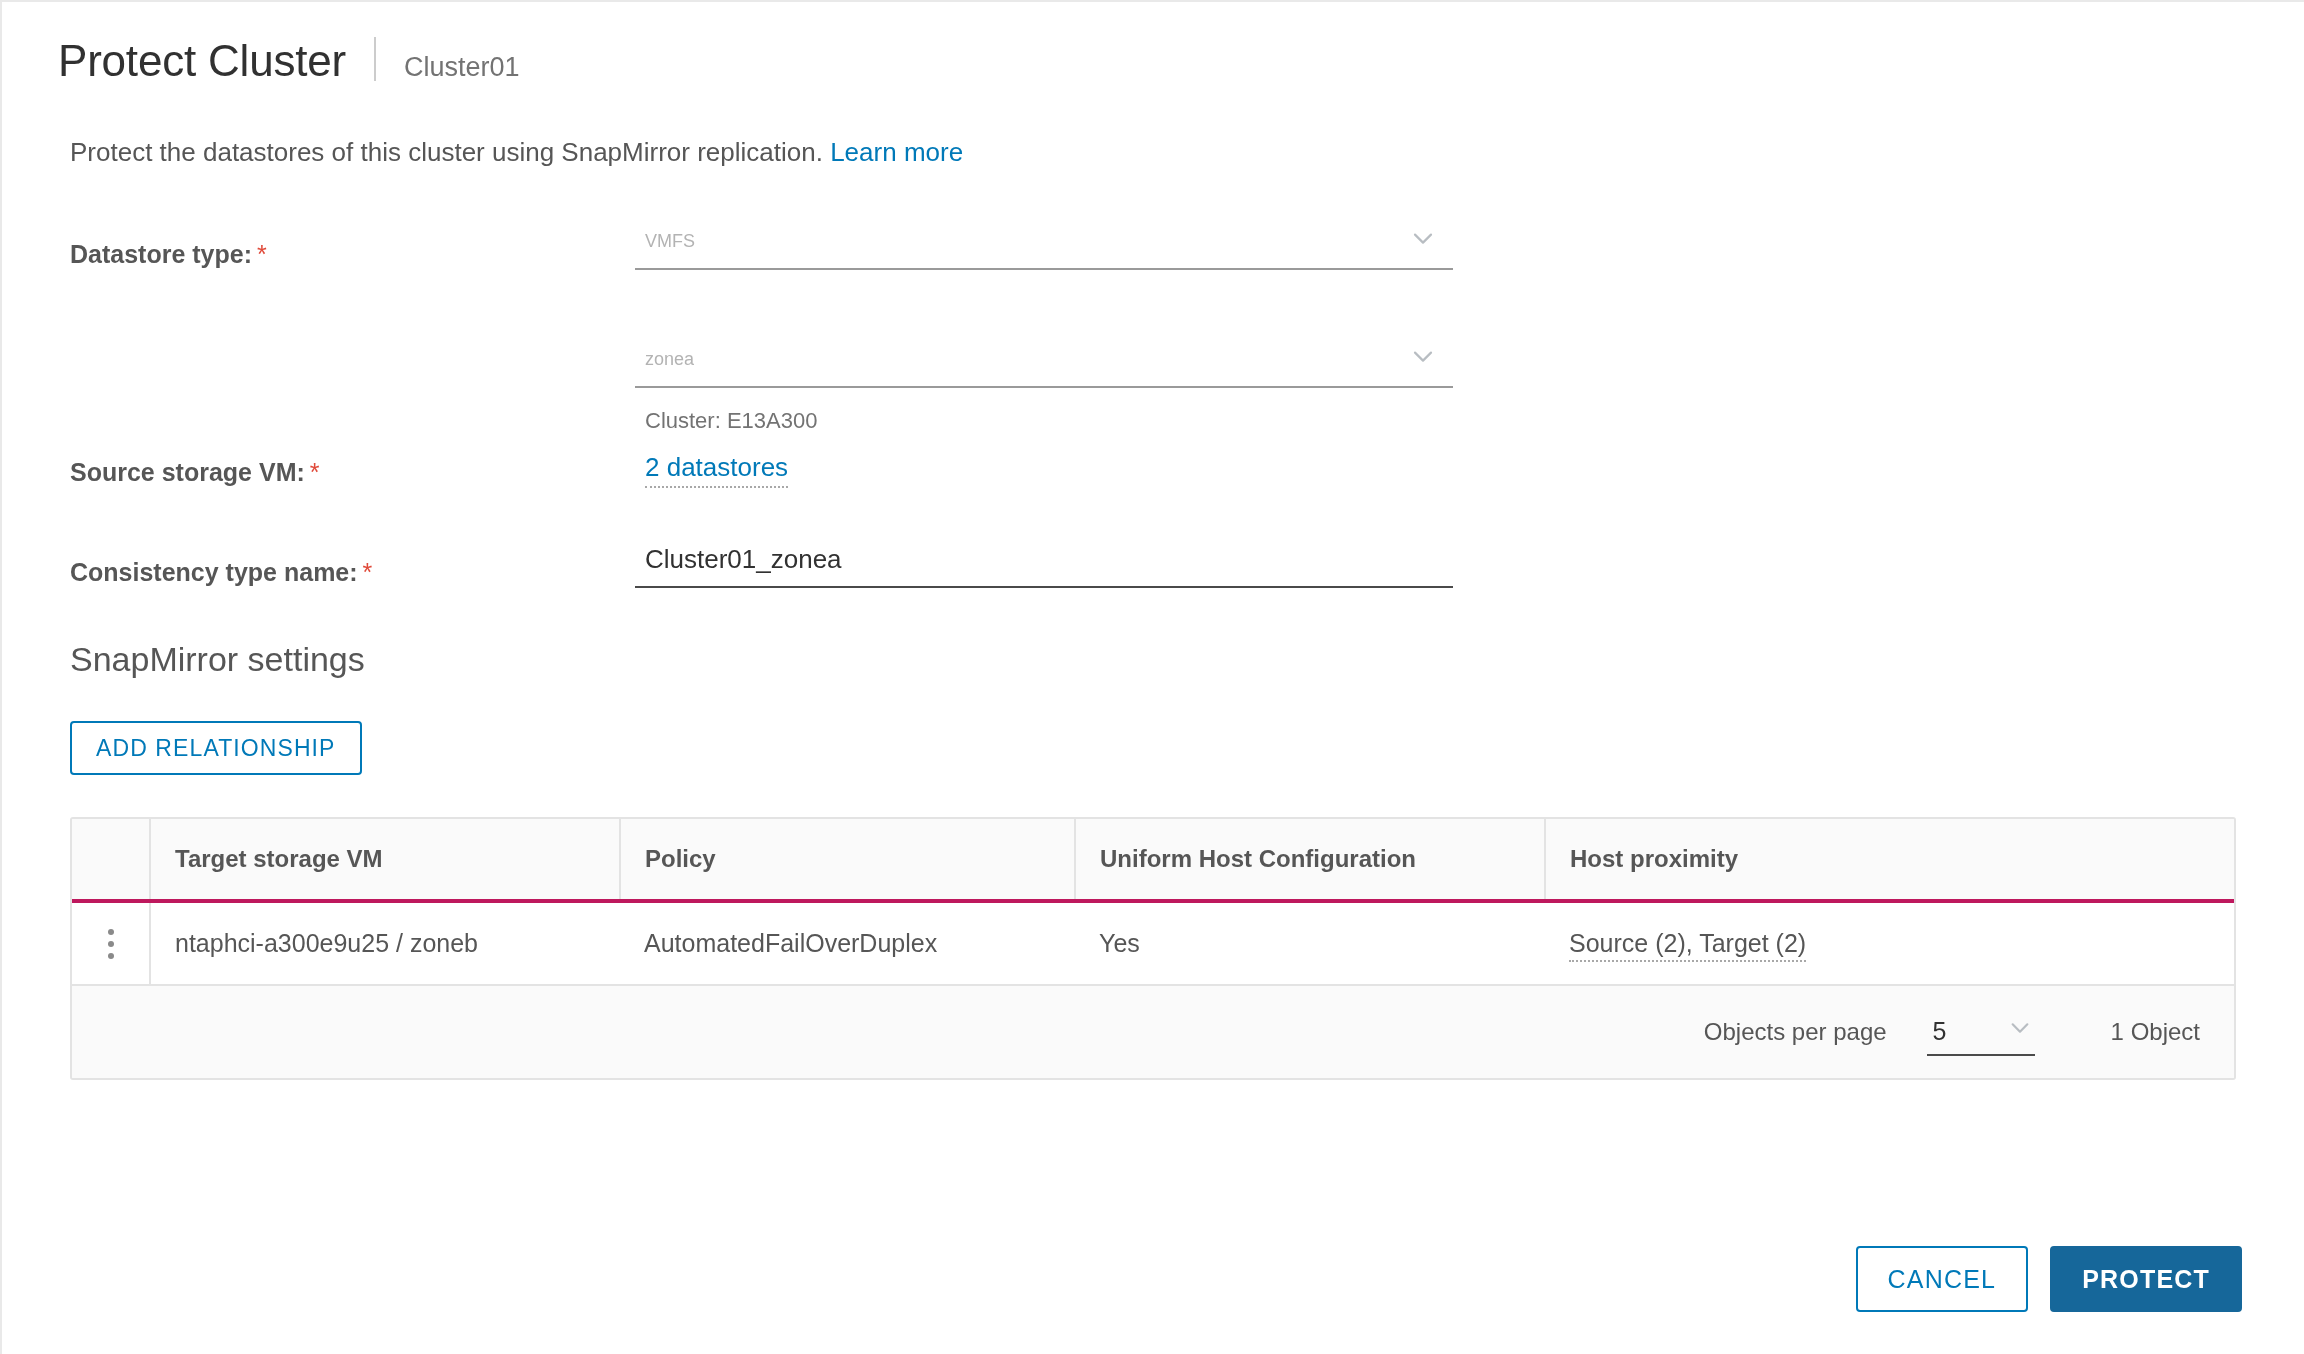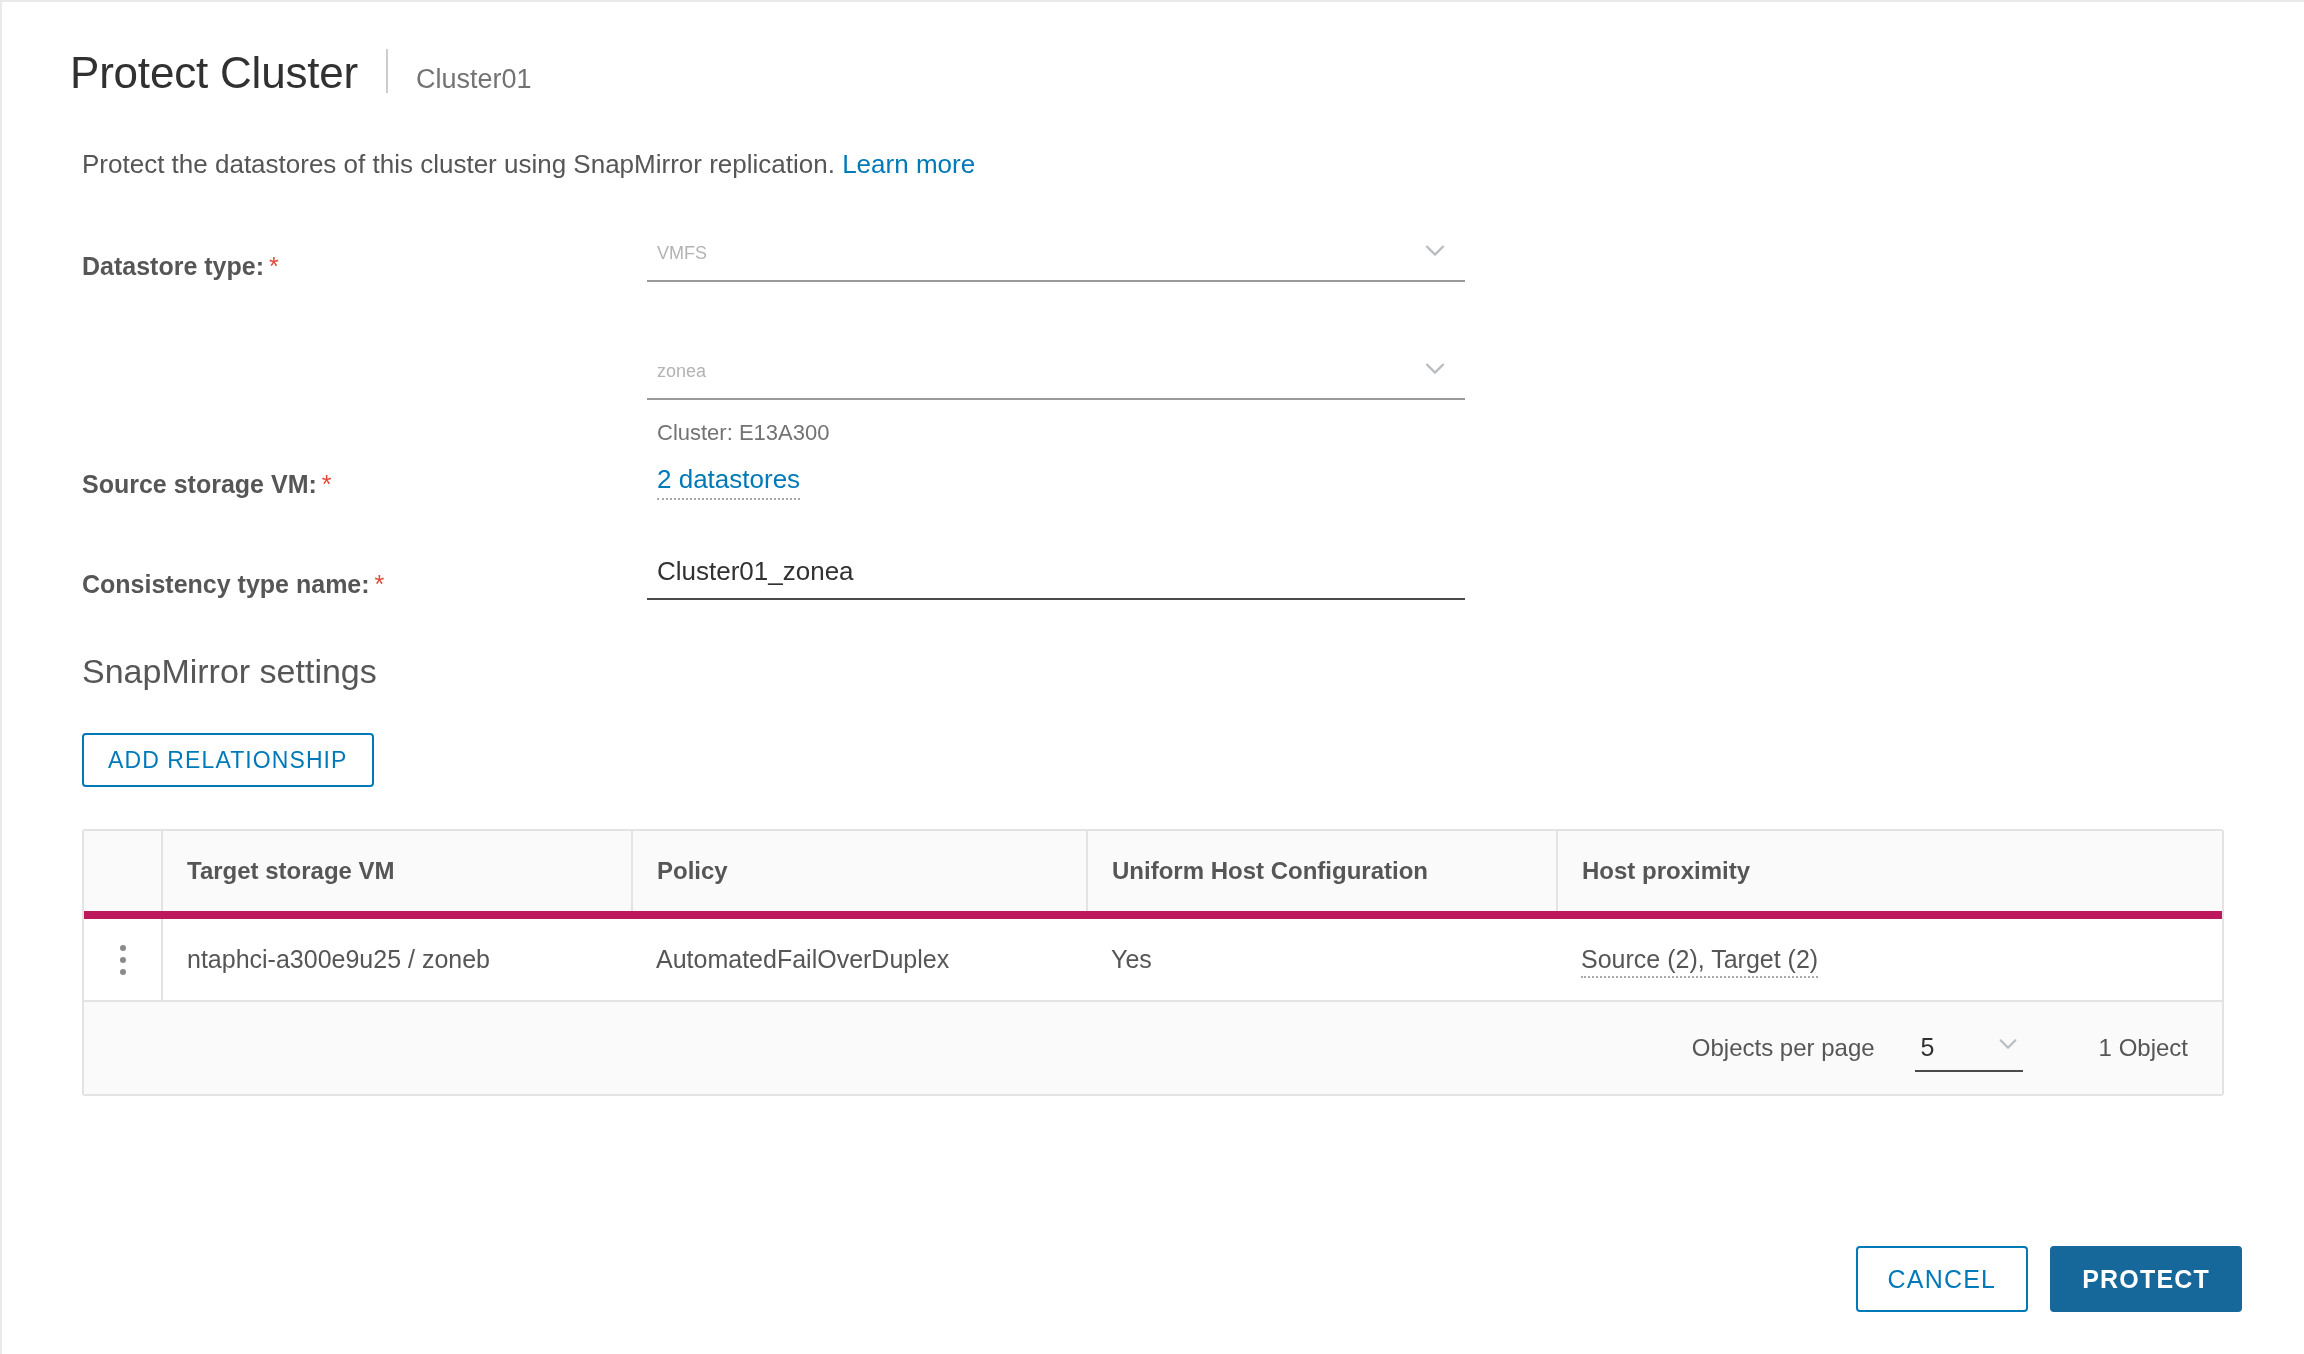--- a/index.html
+++ b/index.html
@@ -12,21 +12,21 @@
     -webkit-font-smoothing: antialiased;
   }
 
   .dialog {
     position: relative;
     width: 2304px;
     height: 1354px;
     background: #ffffff;
     border-left: 2px solid #e9e9e9;
     border-top: 2px solid #e9e9e9;
-    padding: 12px;
+    padding: 0;
     overflow: hidden;
   }
 
   
   .header {
     display: flex;
     align-items: baseline;
     padding: 30px 0 0 56px;
   }
   .header-title {
@@ -193,21 +193,21 @@
     border-collapse: collapse;
     table-layout: fixed;
   }
   .tbl thead tr { background: #fafafa; }
   .tbl th {
     text-align: left;
     font-size: 24px;
     font-weight: 700;
     color: #565656;
     padding: 26px 0 26px 24px;
-    border-bottom: 8px solid #be185d;
+    border-bottom: 4px solid #be185d;
     border-left: 2px solid #e3e3e3;
     height: 78px;
     vertical-align: middle;
   }
   .tbl th.col-menu {
     border-left: none;
     width: 78px;
     padding: 0;
   }
   .tbl td {

